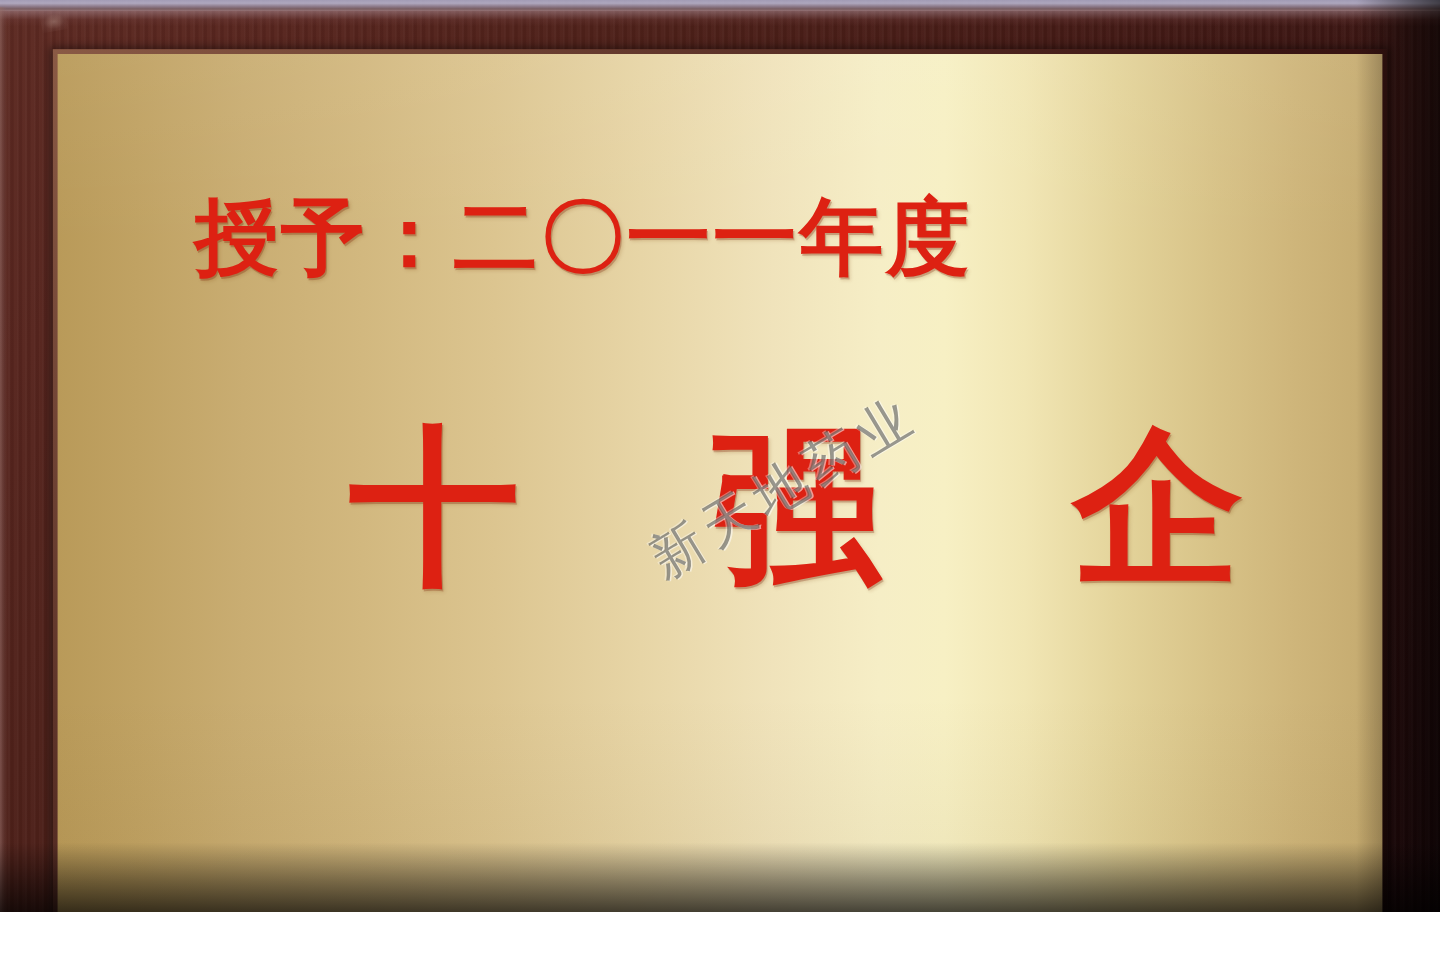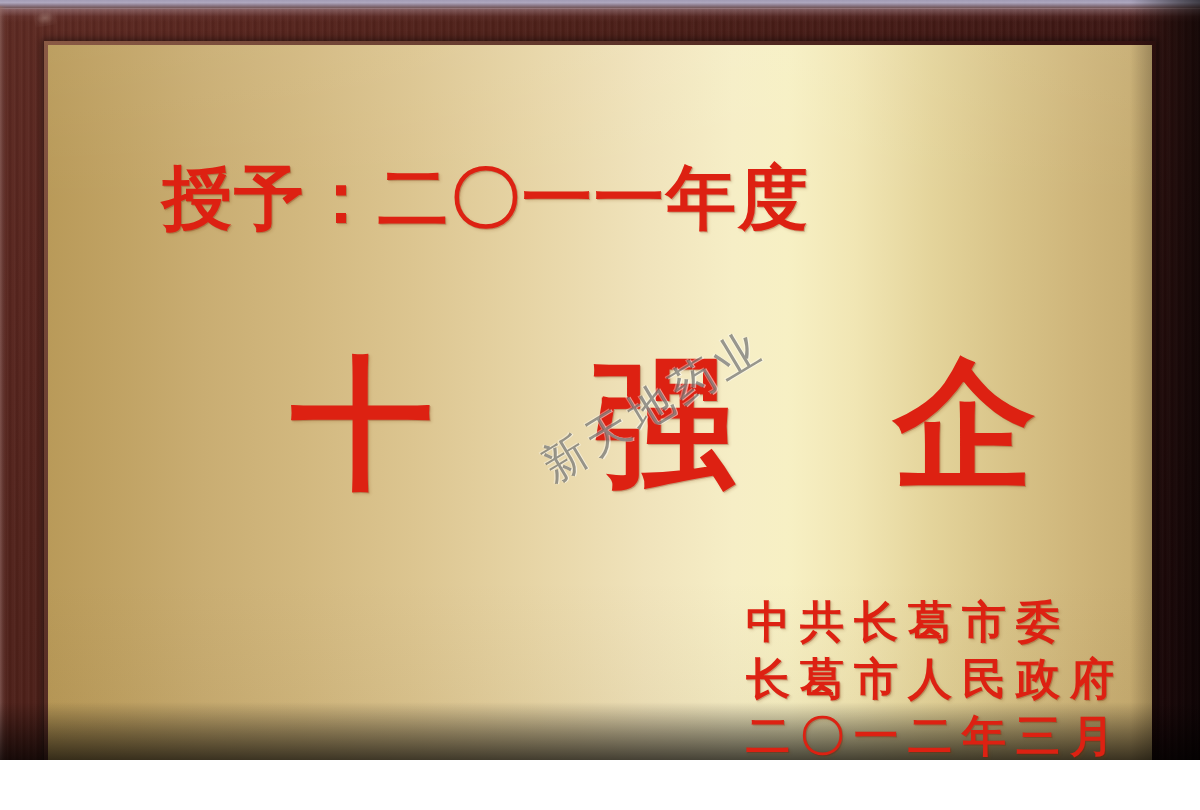--- a/index.html
+++ b/index.html
@@ -229,25 +229,20 @@
   <div id="frame-corner-mark"></div>
 
   <div id="plate-bevel"></div>
 
   <div id="gold-plate">
 
     <div id="award-line" class="cn">授予：二〇一一年度</div>
 
     <div id="main-title" class="cn">十 强 企 业</div>
 
-    <div id="signature-block">
-      <div class="cn sig-line">中共长葛市委</div>
-      <div class="cn sig-line">长葛市人民政府</div>
-      <div class="cn sig-line">二〇一二年三月</div>
-    </div>
 
     <div id="watermark">
       <div id="watermark-text">新天地药业</div>
     </div>
 
   </div>
 
   <div id="frame-right-shadow"></div>
   <div id="frame-bottom-shadow"></div>
 

